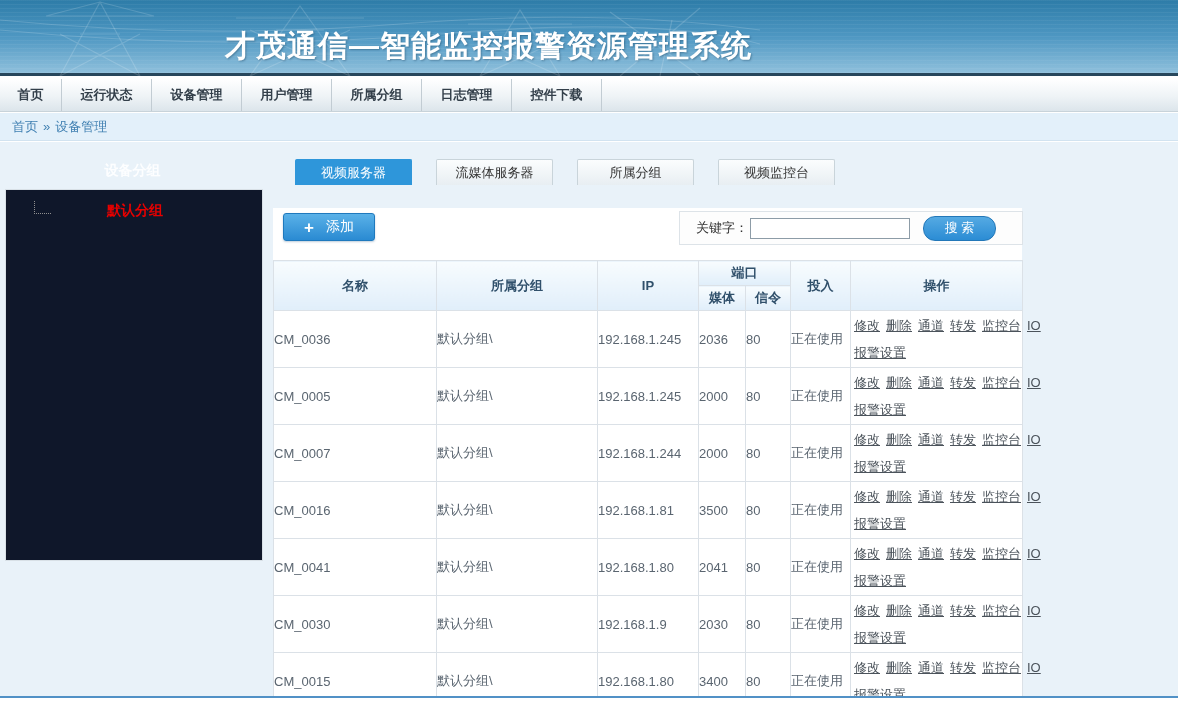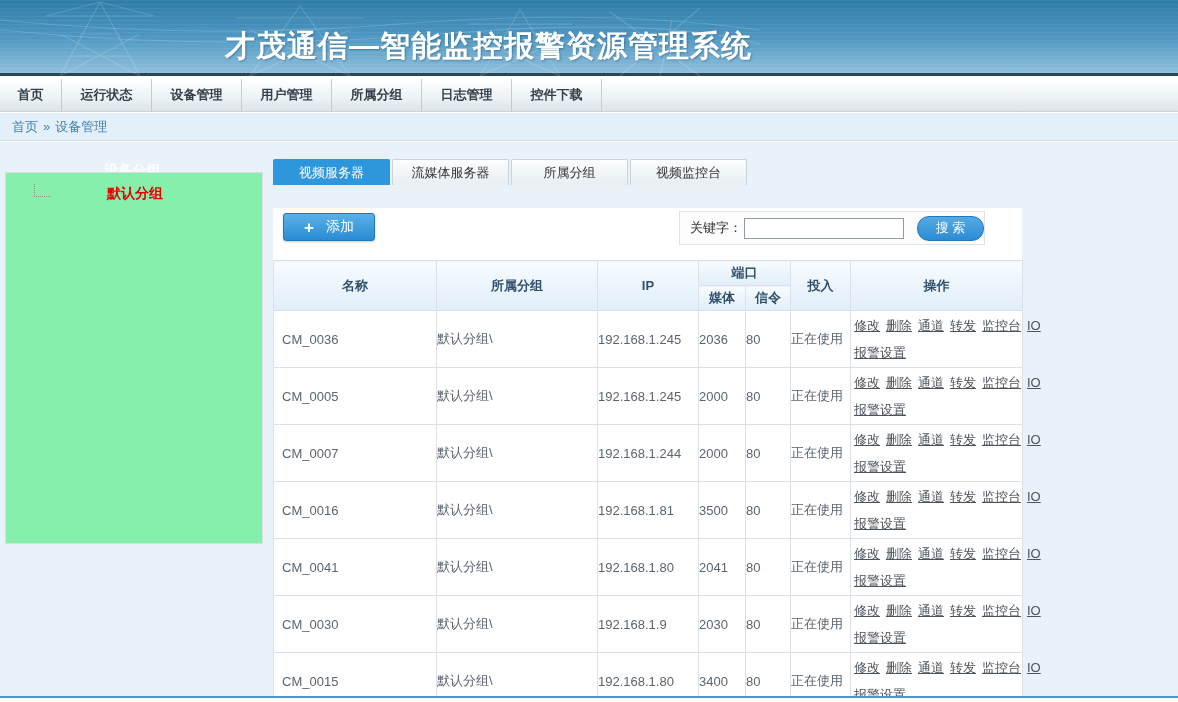--- a/index.html
+++ b/index.html
@@ -31,62 +31,62 @@
     background: #e3f0fa; border-bottom: 1px solid #d2e3f0;
     display: flex; align-items: center; padding-left: 12px; font-size: 13px; color: #4180b2; }
   .breadcrumb .sep { margin: 0 5px; }
 
   
   .main-bg { position: absolute; top: 142px; left: 0; width: 1178px; height: 554px; background: #e9f2f9; }
 
   
   .sidebar-title { position: absolute; top: 162px; left: 0; width: 265px; text-align: center;
     color: #fdfeff; font-size: 14px; font-weight: bold; }
-  .tree-panel { position: absolute; top: 172px; left: 5px; width: 258px; height: 372px;
-    background: #86efac; border: 1px solid #d8e0e6; }
+  .tree-panel { position: absolute; top: 189px; left: 5px; width: 258px; height: 372px;
+    background: #0f172a; border: 1px solid #d8e0e6; }
   .tree-item { display: flex; align-items: flex-end; margin-top: 11px; cursor: pointer; }
   .tree-branch { display: inline-block; width: 17px; height: 13px; margin: 0 0 5px 28px;
     border-left: 1px dotted #8f8f8f; border-bottom: 1px dotted #8f8f8f; }
   .tree-label { margin-left: 56px; font-size: 14px; font-weight: bold; color: #e60000; line-height: 1; margin-bottom: 2px; }
 
   
   .content-panel { position: absolute; top: 208px; left: 273px; width: 749px; height: 488px; background: #ffffff; }
 
   
   .tabs { position: absolute; top: 159px; left: 273px; list-style: none; display: flex; }
   .tab { width: 117px; height: 26px; margin-right: 2px; display: flex; align-items: center; justify-content: center;
     font-size: 13px; color: #333; cursor: pointer; border: 1px solid #c9d4da; border-bottom: none;
-    background: linear-gradient(180deg, #fbfdfe, #e8eef2); border-radius: 2px 2px 0 0; }
+    background: linear-gradient(180deg, #fbfdfe, #e8eef2); border-radius: 2px 2px 0 0; margin-left: 22px; }
   .tab.active { background: #2e96da; border-color: #2e96da; color: #ffffff; }
 
   
   .btn-add { position: absolute; top: 213px; left: 283px; width: 92px; height: 28px;
     display: flex; align-items: center; justify-content: center; gap: 12px;
     background: linear-gradient(180deg, #5ab1e8 0%, #2a8ad2 100%);
     border: 1px solid #1f79bd; border-radius: 3px; color: #fff; font-size: 14px; cursor: pointer;
     box-shadow: 0 1px 2px rgba(0,60,110,0.25); font-family: inherit; }
   .btn-add .plus { font-size: 17px; font-weight: bold; line-height: 1; }
-  .search-box { position: absolute; top: 211px; left: 679px; width: 306px; height: 34px;
-    background: #fdfdfd; border: 1px solid #dde3e8; display: flex; align-items: center; padding-left: 10px; }
+  .search-box { position: absolute; top: 211px; left: 679px; width: 344px; height: 34px;
+    background: #fdfdfd; border: 1px solid #dde3e8; display: flex; align-items: center; padding-left: 16px; }
   .search-box label { font-size: 13px; color: #333; white-space: nowrap; }
   .search-box input { width: 160px; height: 21px; border: 1px solid #8d9ca7; margin-left: 2px;
     font-size: 13px; padding: 0 4px; outline: none; font-family: inherit; }
   .btn-search { margin-left: 13px; width: 73px; height: 25px; color: #fff; font-size: 13px;
     background: linear-gradient(180deg, #55aae3 0%, #2b8cd4 100%);
     border: 1px solid #2277b8; border-radius: 12px; cursor: pointer; font-family: inherit; }
 
   
   .device-table { position: absolute; top: 260px; left: 273px; width: 749px;
     border-collapse: collapse; background: #fff; font-size: 13px; color: #5a6570; table-layout: fixed; }
   .device-table th, .device-table td { border: 1px solid #dbe1e7; }
   .device-table { border: 1px solid #c5cfd7; }
   .device-table thead th { background: linear-gradient(180deg, #f8fcfe 0%, #e0eefa 100%);
     color: #30506b; font-weight: bold; height: 25px; text-align: center; }
   .device-table tbody td { height: 57px; text-align: left; }
-  td.cell-name { text-align: left; padding-left: 8px; }
+  td.cell-name { text-align: left; }
   .ops-line { line-height: 27px; white-space: nowrap; }
   .op-link { color: #4b535b; text-decoration: underline; margin: 0 3px; cursor: pointer; }
 
   
   .bottom-line { position: absolute; top: 696px; left: 0; width: 1178px; height: 2px; background: #5191c6; z-index: 5; }
   .bottom-white { position: absolute; top: 698px; left: 0; width: 1178px; height: 4px; background: #ffffff; z-index: 5; }
 </style>
 </head>
 <body>
 

